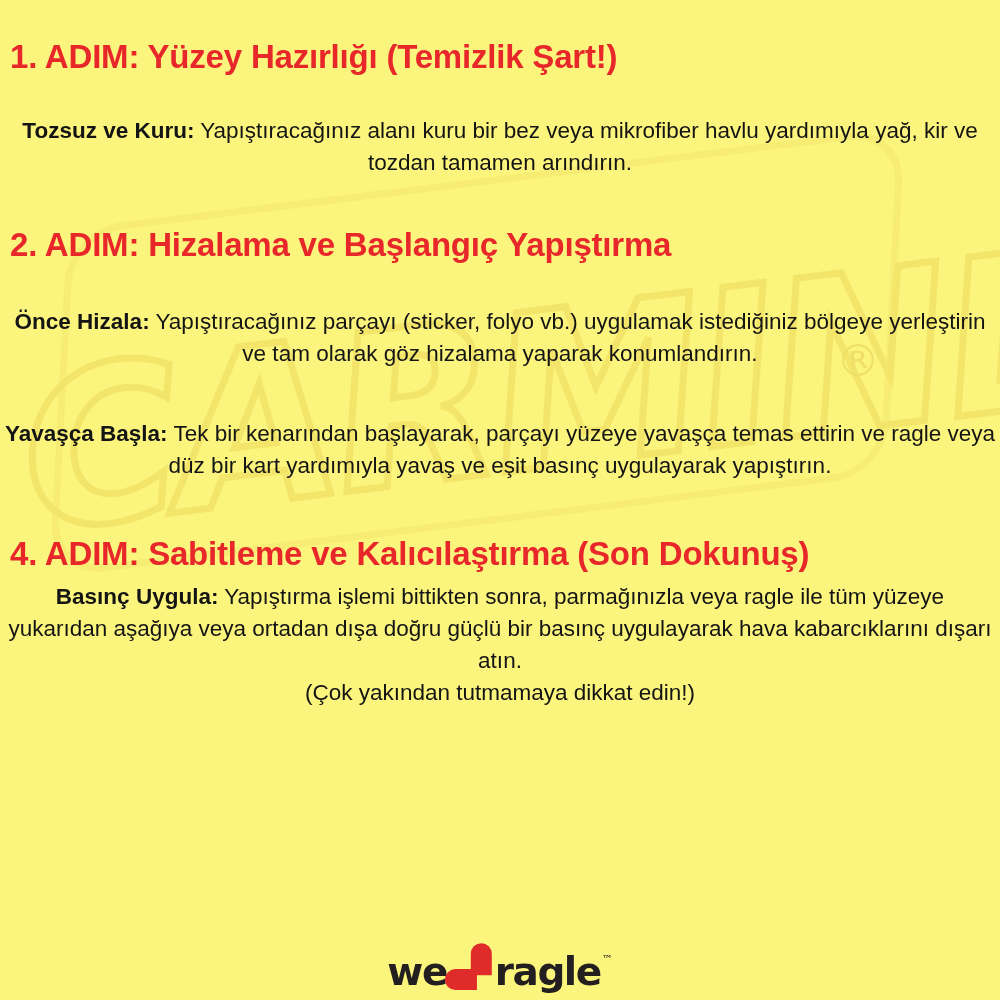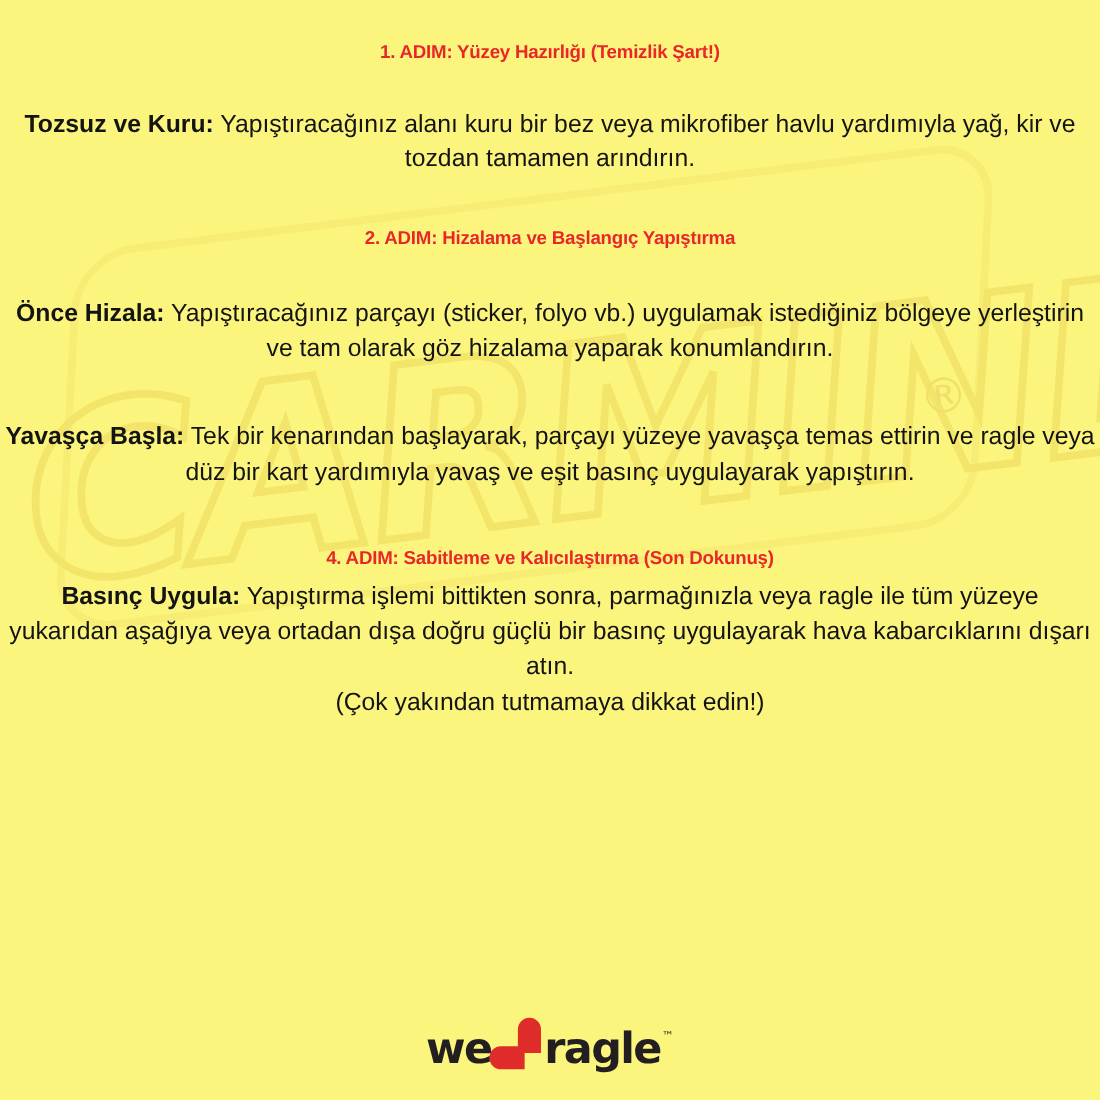--- a/index.html
+++ b/index.html
@@ -79,22 +79,21 @@
     position: relative;
     z-index: 2;
     width: 1000px;
     padding: 0;
     box-sizing: border-box;
   }
 
   .step-heading {
     color: #e8272b;
     font-weight: bold;
-    font-size: 17px;
-    text-align: center;
+    font-size: 33px;
     line-height: 1.15;
     margin: 0;
     padding: 0 10px;
     letter-spacing: -0.2px;
     white-space: nowrap;
   }
 
   .para {
     color: #141414;
     font-size: 22.5px;
@@ -117,21 +116,21 @@
   .blk-h3     { margin-top: 53px; }
   .blk-p4     { margin-top: 9px; }
   .blk-p5     { margin-top: 4px; }
   .blk-p6     { margin-top: 0px; }
   .blk-p7     { margin-top: 40px; }
 
   
   .footer-logo {
     position: absolute;
     left: 0;
-    bottom: 18px;
+    bottom: 0;
     width: 1000px;
     height: 58px;
     display: flex;
     align-items: center;
     justify-content: center;
     z-index: 3;
   }
   .logo-inner {
     display: flex;
     align-items: center;

